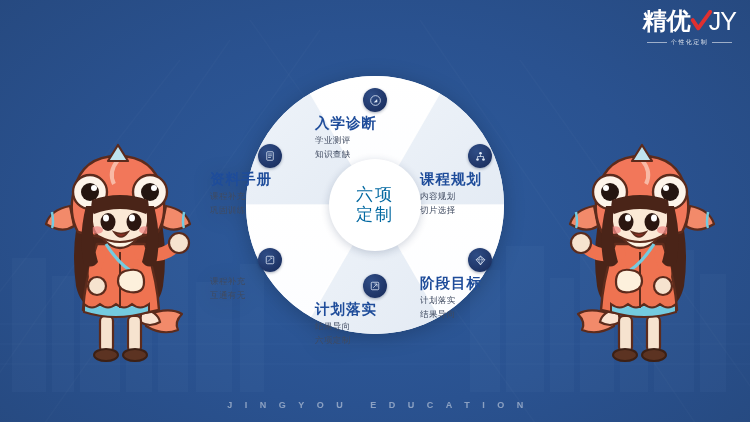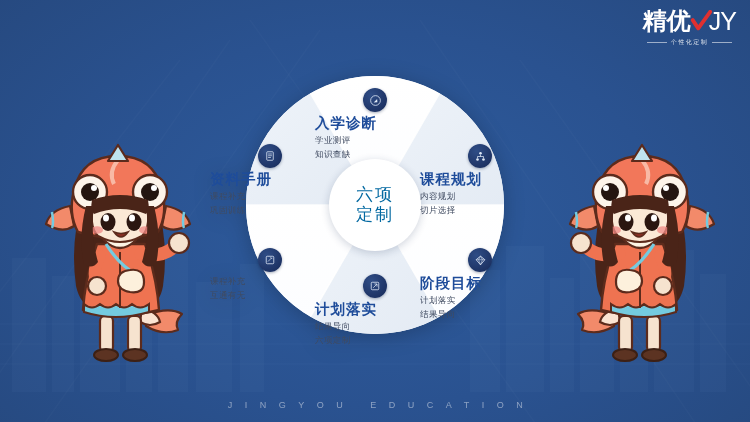--- a/index.html
+++ b/index.html
@@ -75,21 +75,21 @@
   
   .mascot { position:absolute; z-index:5; }
   #mascot-left  { left:42px;  top:140px; width:160px; height:232px; }
   #mascot-right { right:32px; top:140px; width:160px; height:232px; }
   #mascot-right .flip { transform:scaleX(-1); transform-origin:center; }
 
   
   .footer {
     position:absolute; left:0; right:0; bottom:12px; text-align:center; z-index:8;
     font-size:9px; color:rgba(255,255,255,.46); letter-spacing:12.5px;
-    padding-left:13px; font-weight:400;
+    padding-left:13px; font-weight:700;
   }
 </style>
 </head>
 <body>
 
 <div id="stage">
 
   <svg class="diag" viewBox="0 0 750 422" preserveAspectRatio="none">
     <g stroke="#ffffff" stroke-opacity="0.055" stroke-width="1.4" fill="none">
       <path d="M-40 430 L230 40"></path>

